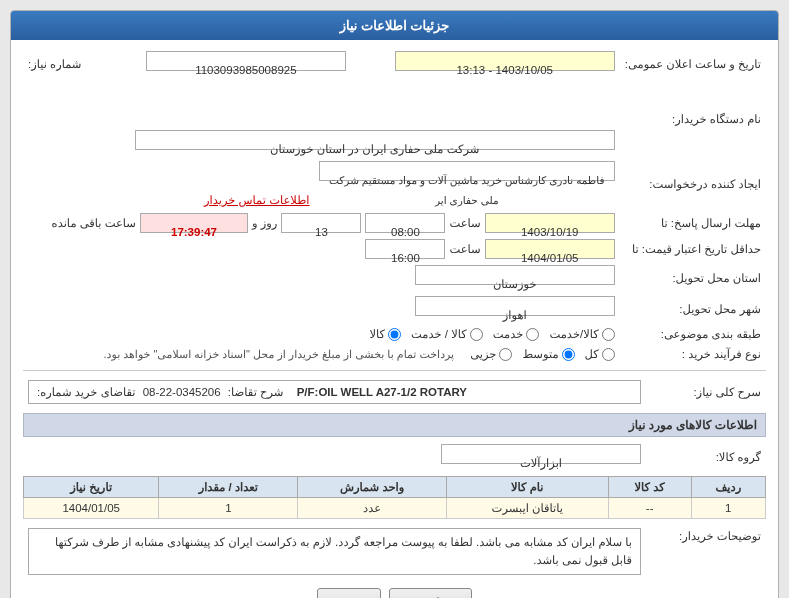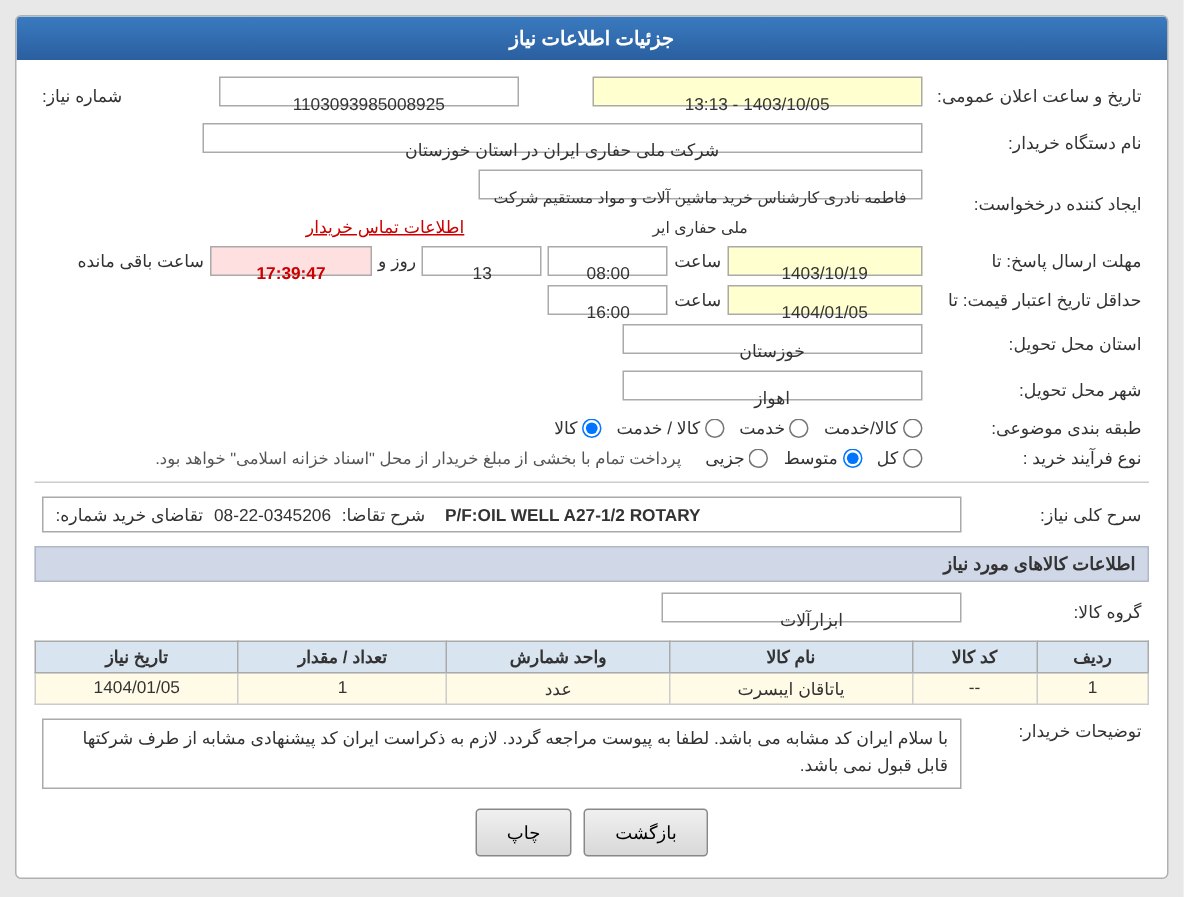--- a/index.html
+++ b/index.html
@@ -193,21 +193,21 @@
           <td style="width:40px;"></td>
           <td class="value-cell">
             <span class="input-box input-medium">1103093985008925</span>
           </td>
           <td class="label-cell" style="text-align:left;">شماره نیاز:</td>
         </tr>
 
         <tr>
           <td class="label-cell">نام دستگاه خریدار:</td>
           <td class="value-cell" colspan="4">
-            <span class="input-box" style="width:480px;">شرکت ملی حفاری ایران در استان خوزستان</span>
+            <span class="input-box" style="width:480px;margin-top:48px;">شرکت ملی حفاری ایران در استان خوزستان</span>
           </td>
         </tr>
 
         <tr>
           <td class="label-cell">ایجاد کننده درخخواست:</td>
           <td class="value-cell" colspan="4">
             <span class="input-box" style="width:296px; font-size:10.5px;">فاطمه نادری کارشناس خرید ماشین آلات و مواد مستقیم شرکت ملی حفاری ایر</span>
             <span class="link-text" style="margin-right:6px;">اطلاعات تماس خریدار</span>
           </td>
         </tr>

